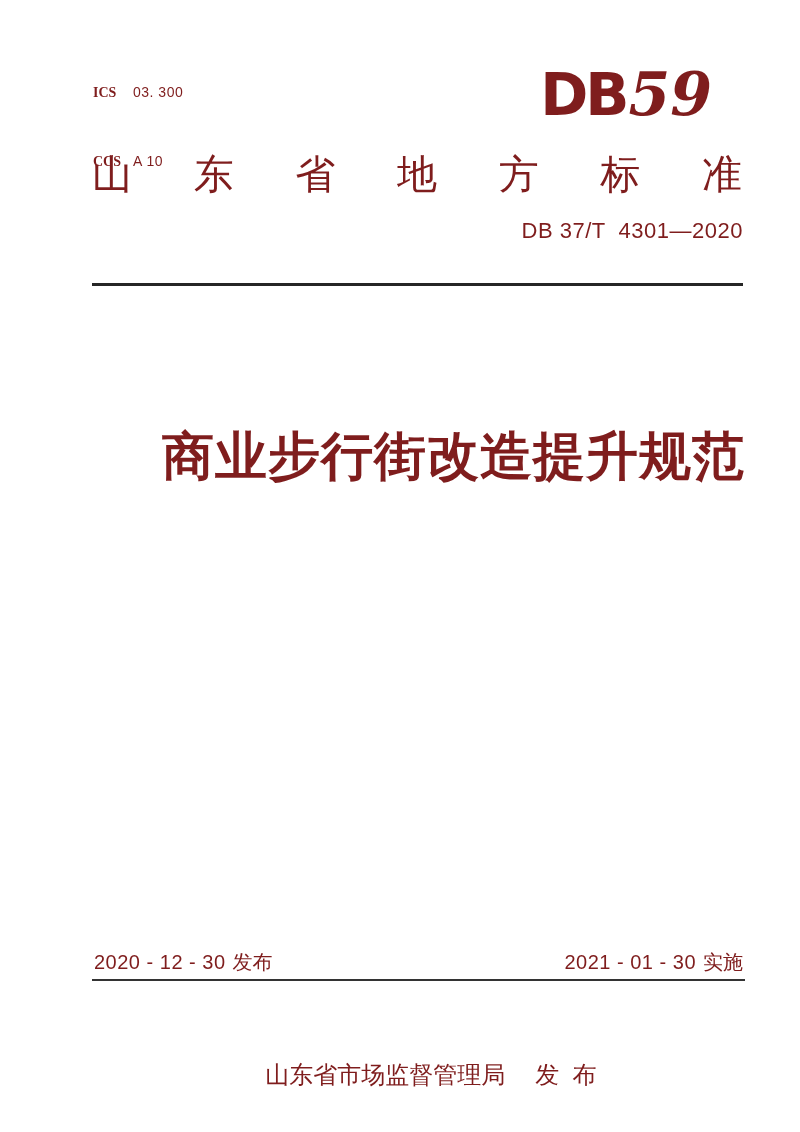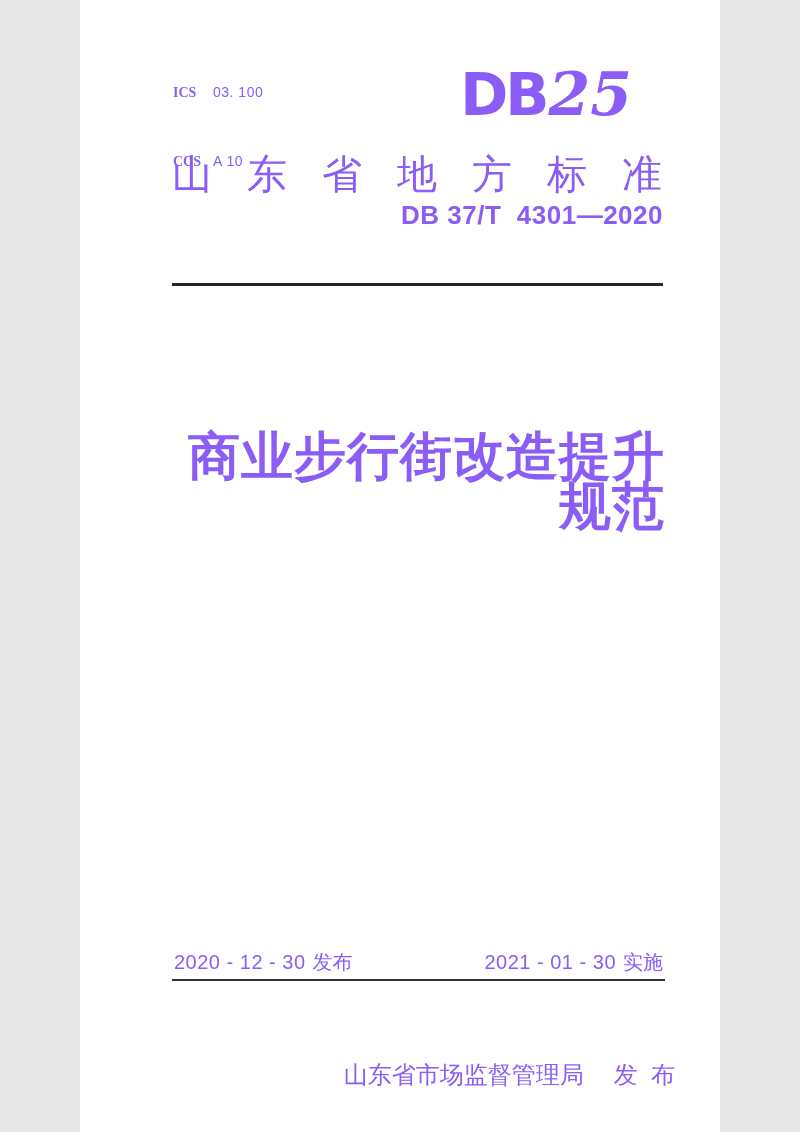--- a/index.html
+++ b/index.html
@@ -1,22 +1,22 @@
 <!DOCTYPE html>
 <html><head>
 <meta charset="utf-8">
 <style>
   html, body { margin: 0; padding: 0; background: #e8e8e8; }
   .page {
     position: relative;
-    width: 640px;
+    width: 800px;
     height: 1132px;
     margin: 0 auto;
     background: #ffffff;
-    color: #8b5cf6;
+    color: #7f1d1d;
     font-family: "Liberation Sans", sans-serif;
     overflow: hidden;
   }
 
   
   .ics-block {
     position: absolute;
     left: 93px;
     top: 35px;
     font-size: 14px;
@@ -69,23 +69,23 @@
     line-height: 48px;
     text-align: justify;
     text-align-last: justify;
     font-weight: 500;
   }
 
   
   .doc-number {
     position: absolute;
     right: 57px;
-    top: 200px;
-    font-size: 26px;
-    font-weight: 700;
+    top: 218px;
+    font-size: 22px;
+    font-weight: 400;
     letter-spacing: 0.5px;
     white-space: pre;
   }
 
   .rule-top {
     position: absolute;
     left: 92px;
     right: 57px;
     top: 283px;
     height: 3px;
@@ -138,47 +138,47 @@
     right: 55px;
     top: 979px;
     height: 2px;
     background: #333333;
   }
 
   
   .publisher {
     position: absolute;
     left: 90px;
-    right: 45px;
+    right: 55px;
     top: 1031px;
-    text-align: right;
+    text-align: center;
     font-size: 24px;
     font-weight: 500;
     white-space: pre;
   }
   .publisher-label { margin-left: 30px; }
 </style>
 </head>
 <body>
 
 <div class="page">
 
   <div class="ics-block">
     <div class="ics-row">
       <span class="ics-label">ICS</span>
-      <span class="ics-value">03. 100</span>
+      <span class="ics-value">03. 300</span>
     </div>
     <div class="ics-row">
       <span class="ics-label">CCS</span>
       <span class="ics-value">A 10</span>
     </div>
   </div>
 
   <div class="logo">
-    <span class="logo-db">DB</span><span class="logo-num">25</span>
+    <span class="logo-db">DB</span><span class="logo-num">59</span>
   </div>
 
   <div class="standard-type">山东省地方标准</div>
 
   <div class="doc-number">DB 37/T  4301—2020</div>
 
   <div class="rule-top"></div>
 
   <div class="title-zh">商业步行街改造提升规范</div>
 

